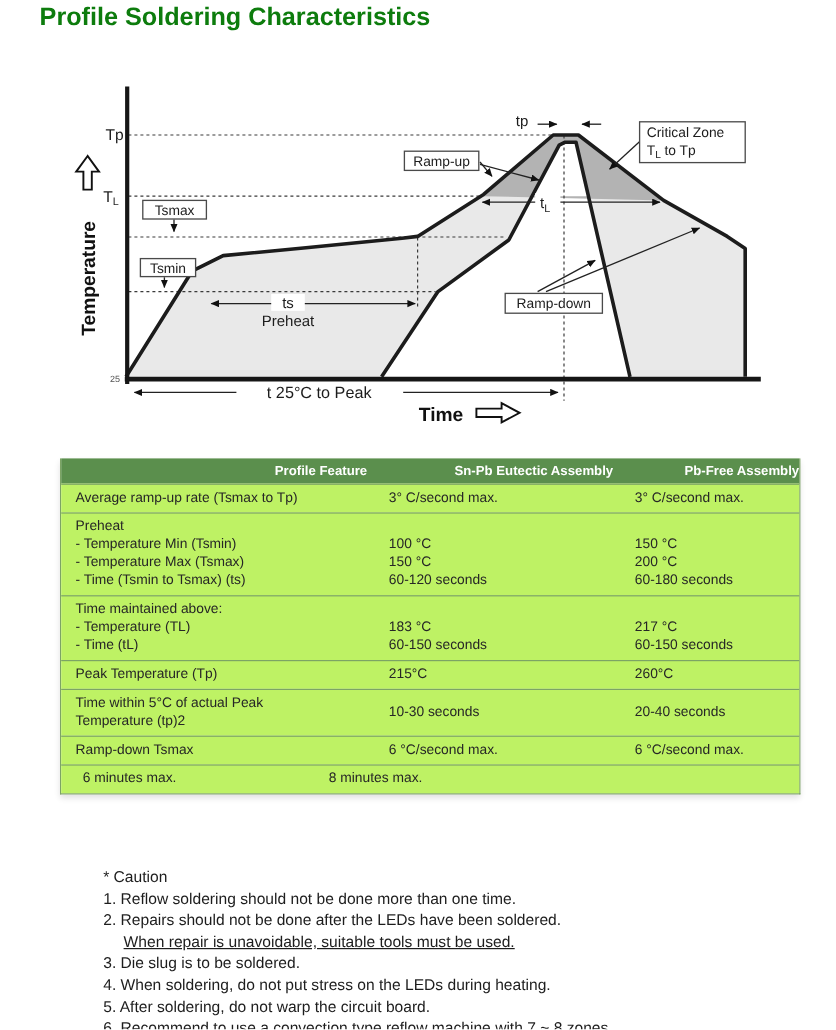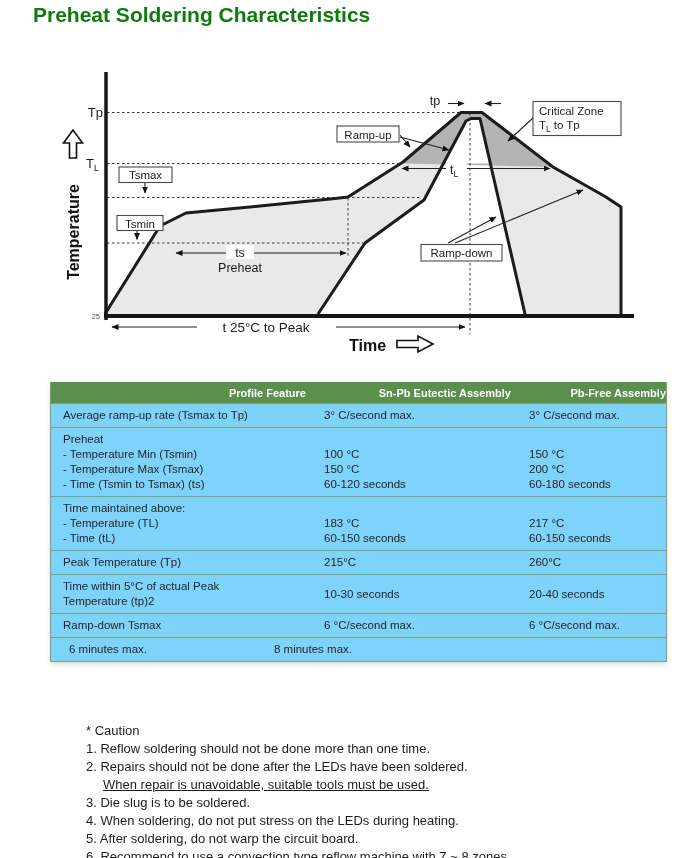--- a/index.html
+++ b/index.html
@@ -18,21 +18,21 @@
     position:absolute; left:50px; top:382px; width:615px;
     border:1px solid #7ca465; border-top:none;
     font-size:11.5px; color:#262626;
     box-shadow:0 3px 5px rgba(0,0,0,0.12);
   }
   .thead {
     display:flex; align-items:center; height:21px;
     background:#5b8f4d; color:#ffffff; font-weight:bold; font-size:11px;
   }
   .thead .hc { text-align:right; }
-  .trow { display:flex; align-items:center; border-top:1.5px solid #7ca465; background:#7dd3fc; }
+  .trow { display:flex; align-items:center; border-top:1.5px solid #7ca465; background:#bef264; }
   .trow:first-of-type { border-top:none; }
   .c { padding:4px 0; }
   .c1 { width:255px; padding-left:12px; box-sizing:border-box; }
   .c2 { width:205px; padding-left:18px; box-sizing:border-box; }
   .c3 { flex:1; padding-left:18px; box-sizing:border-box; }
   .h1 { width:255px; } .h2 { width:205px; } .h3 { flex:1; }
   .ln { line-height:15px; min-height:15px; white-space:nowrap; }
 
   
   #caution { position:absolute; left:86px; top:710px; font-size:13px; color:#1d1d1d;margin-top:12px; }
@@ -46,21 +46,21 @@
   .axislab { font-size:16px; font-weight:bold; fill:#111; }
   .lblbox { fill:#ffffff; stroke:#4a4a4a; stroke-width:1.1; }
   .dot { stroke:#3a3a3a; stroke-width:1; stroke-dasharray:2.5 2.5; }
   .ann { stroke:#222; stroke-width:1.1; fill:none; }
 </style>
 </head>
 <body>
 
 <div id="page">
 
-  <div id="doc-title">Preheat Soldering Characteristics</div>
+  <div id="doc-title">Profile Soldering Characteristics</div>
 
   <svg id="profile-svg" width="697" height="378" viewBox="0 0 697 378">
     <defs>
       <marker id="ah" markerUnits="userSpaceOnUse" markerWidth="8" markerHeight="7" refX="6.5" refY="3" orient="auto-start-reverse">
         <path d="M0,0 L7,3 L0,6 Z" fill="#111"></path>
       </marker>
     </defs>
 
     <path fill="#e9e9e9" fill-rule="evenodd" d="M105,314 L160,226 L186,213 L255,206.5 L335,198.5 L348,197 L403,162 L461,112.5 L482,112.5 L553,167 L606,197 L621,207 L621,314 Z
          M318,314 L365,243 L424,200 L466,121 L471,118.5 L480,118.5 L525,314 Z"></path>

